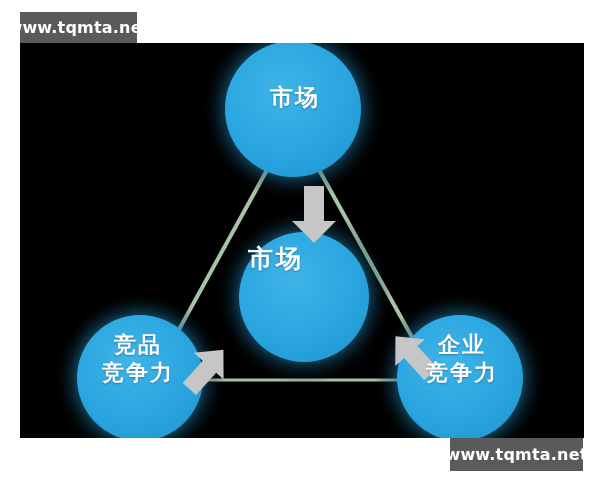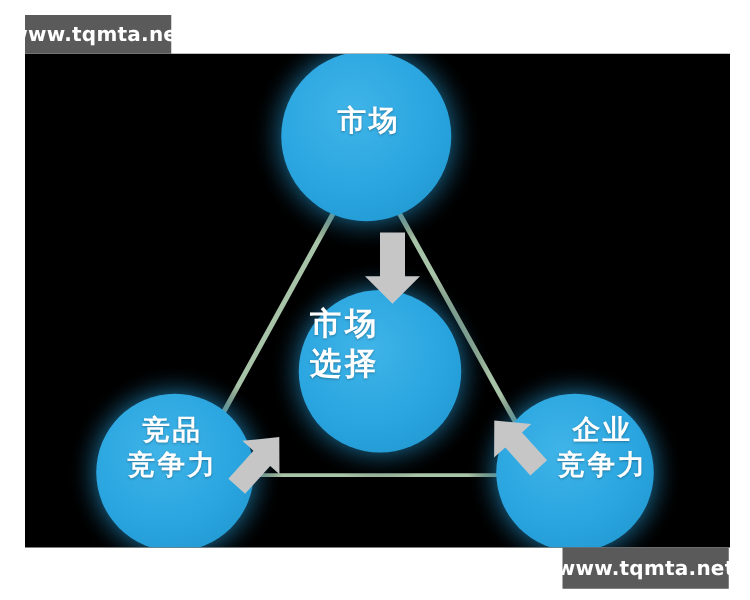--- a/index.html
+++ b/index.html
@@ -52,21 +52,21 @@
     letter-spacing: 2px;
     text-shadow: 0 1px 2px rgba(0,0,0,0.30);
     pointer-events: none;
     white-space: nowrap;
   }
   .node-label .ln { display: block; }
 
   #label-top      { left: 185px; top: 40px;  width: 180px; font-size: 23px; }
   #label-center   { left: 166px; top: 200px; width: 180px; font-size: 25px; letter-spacing: 3px; }
   #label-left     { left: 38px;  top: 288px; width: 160px; font-size: 22px; }
-  #label-right    { left: 382px; top: 288px; width: 160px; font-size: 22px; }
+  #label-right    { left: 362px; top: 288px; width: 160px; font-size: 22px; }
 
   
   .watermark {
     position: absolute;
     background: #5a5a5a;
     color: #ffffff;
     font-size: 16px;
     font-weight: bold;
     letter-spacing: 0.2px;
     display: flex;
@@ -143,21 +143,20 @@
         <path d="M 0 0 L 18 0 L 18 30 L 30 30 L 10 52 L -10 30 L 0 30 Z" fill="#c6c6c6" transform="rotate(180 10 26)"></path>
       </g>
     </svg>
 
     <div class="node-label" id="label-top">
       <span class="ln">市场</span>
     </div>
 
     <div class="node-label" id="label-center">
       <span class="ln">市场</span>
-      <span class="ln">选择</span>
     </div>
 
     <div class="node-label" id="label-left">
       <span class="ln">竞品</span>
       <span class="ln">竞争力</span>
     </div>
 
     <div class="node-label" id="label-right">
       <span class="ln">企业</span>
       <span class="ln">竞争力</span>

